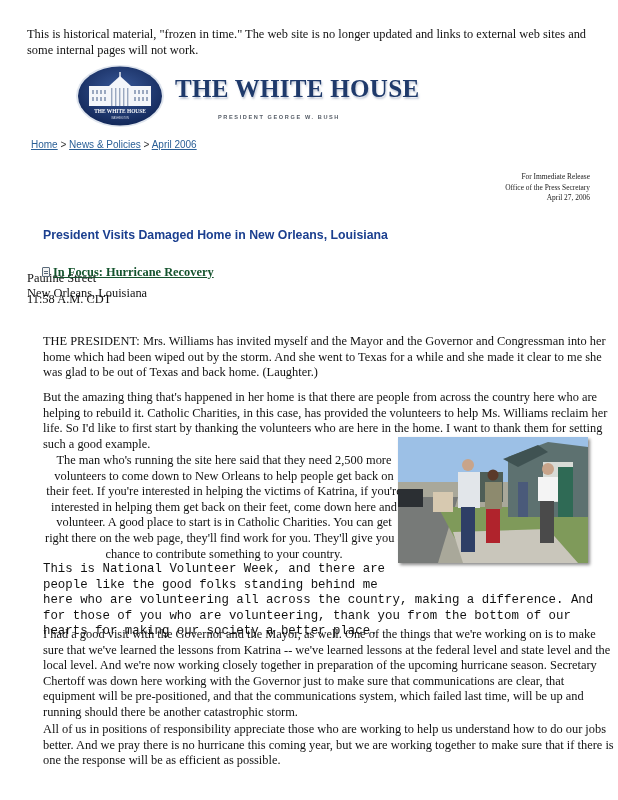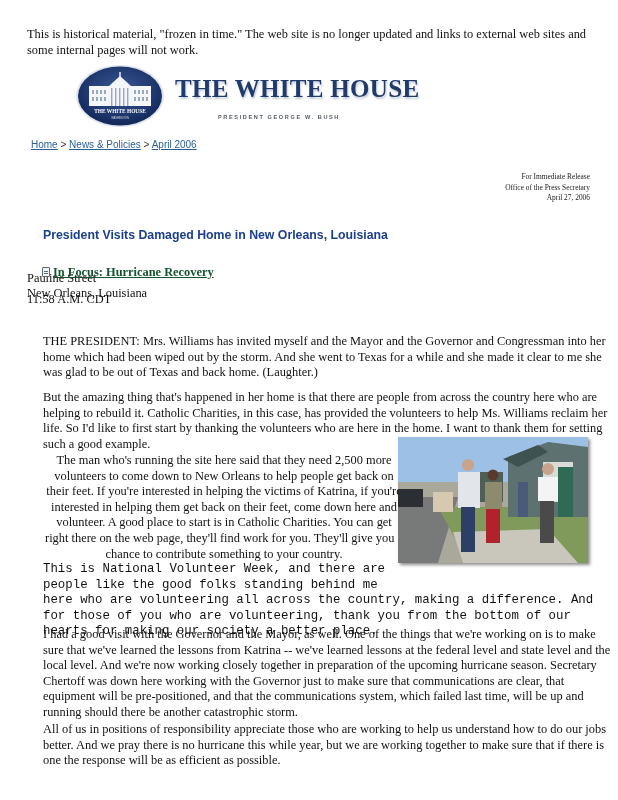--- a/index.html
+++ b/index.html
@@ -239,13 +239,13 @@
     <circle cx="95" cy="38" r="5.5" fill="#5a3a2a"></circle>
     <rect x="140" y="40" width="20" height="24" fill="#f4f4f4"></rect>
     <rect x="142" y="64" width="14" height="42" fill="#4a4a4a"></rect>
     <circle cx="150" cy="32" r="6" fill="#c8a48a"></circle>
     <rect x="120" y="45" width="10" height="35" fill="#4a5a7a"></rect>
   </svg>
 </div>
 
 <p class="para p4"><span class="float-spacer"></span><span>This is National Volunteer Week, and there are people like the good folks standing behind me here who are volunteering all across the country, making a difference. And for those of you who are volunteering, thank you from the bottom of our hearts for making our society a better place.</span></p>
 <p class="para p5">I had a good visit with the Governor and the Mayor, as well. One of the things that we're working on is to make sure that we've learned the lessons from Katrina -- we've learned lessons at the federal level and state level and the local level. And we're now working closely together in preparation of the upcoming hurricane season. Secretary Chertoff was down here working with the Governor just to make sure that communications are clear, that equipment will be pre-positioned, and that the communications system, which failed last time, will be up and running should there be another catastrophic storm.</p>
-<p class="para p6">All of us in positions of responsibility appreciate those who are working to help us understand how to do our jobs better. And we pray there is no hurricane this while year, but we are working together to make sure that if there is one the response will be as efficient as possible.</p>
+<p class="para p6">All of us in positions of responsibility appreciate those who are working to help us understand how to do our jobs better. And we pray there is no hurricane this coming year, but we are working together to make sure that if there is one the response will be as efficient as possible.</p>
 
 </body></html>

